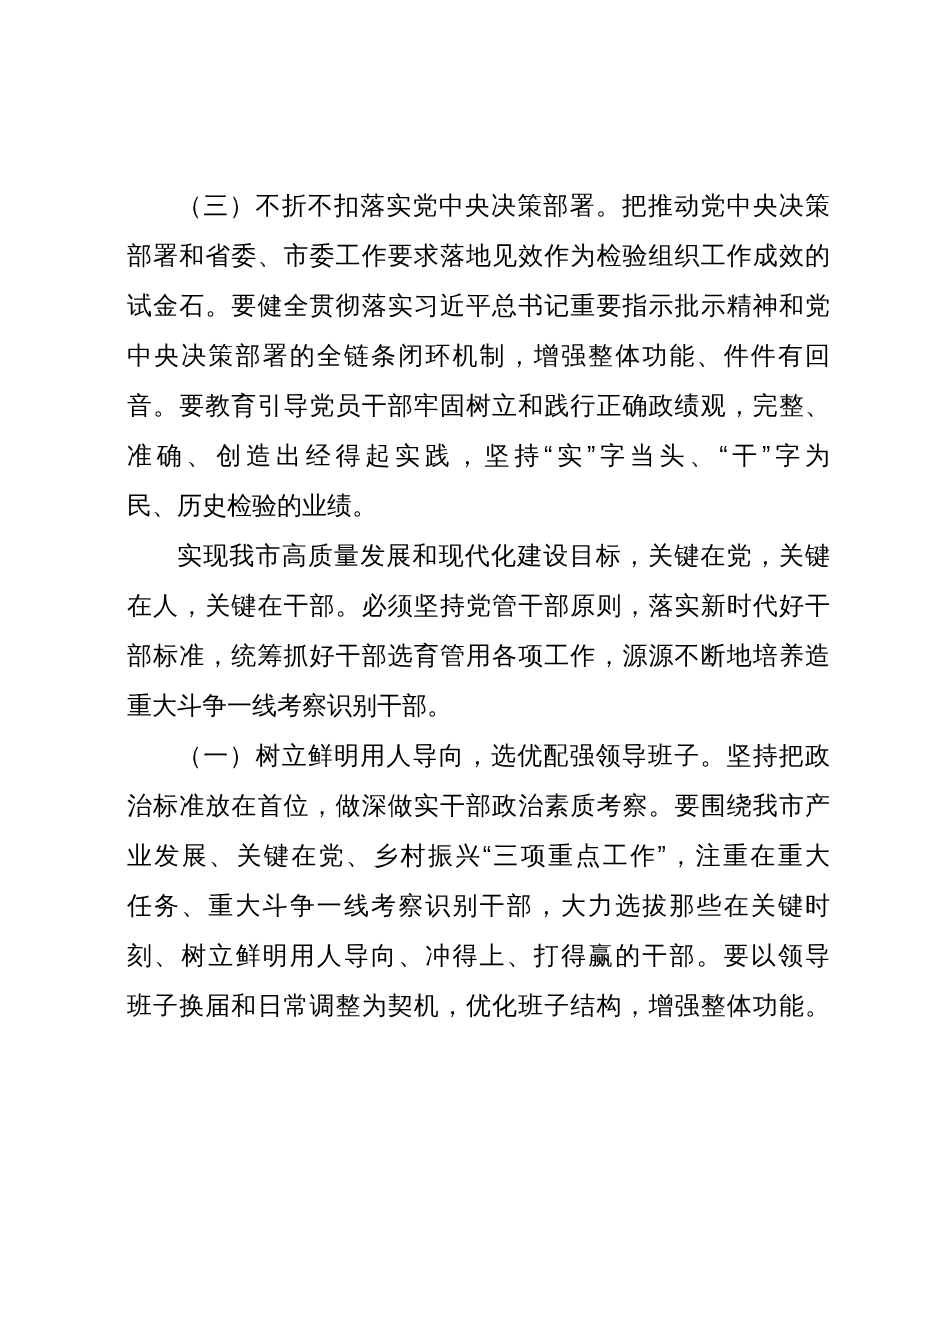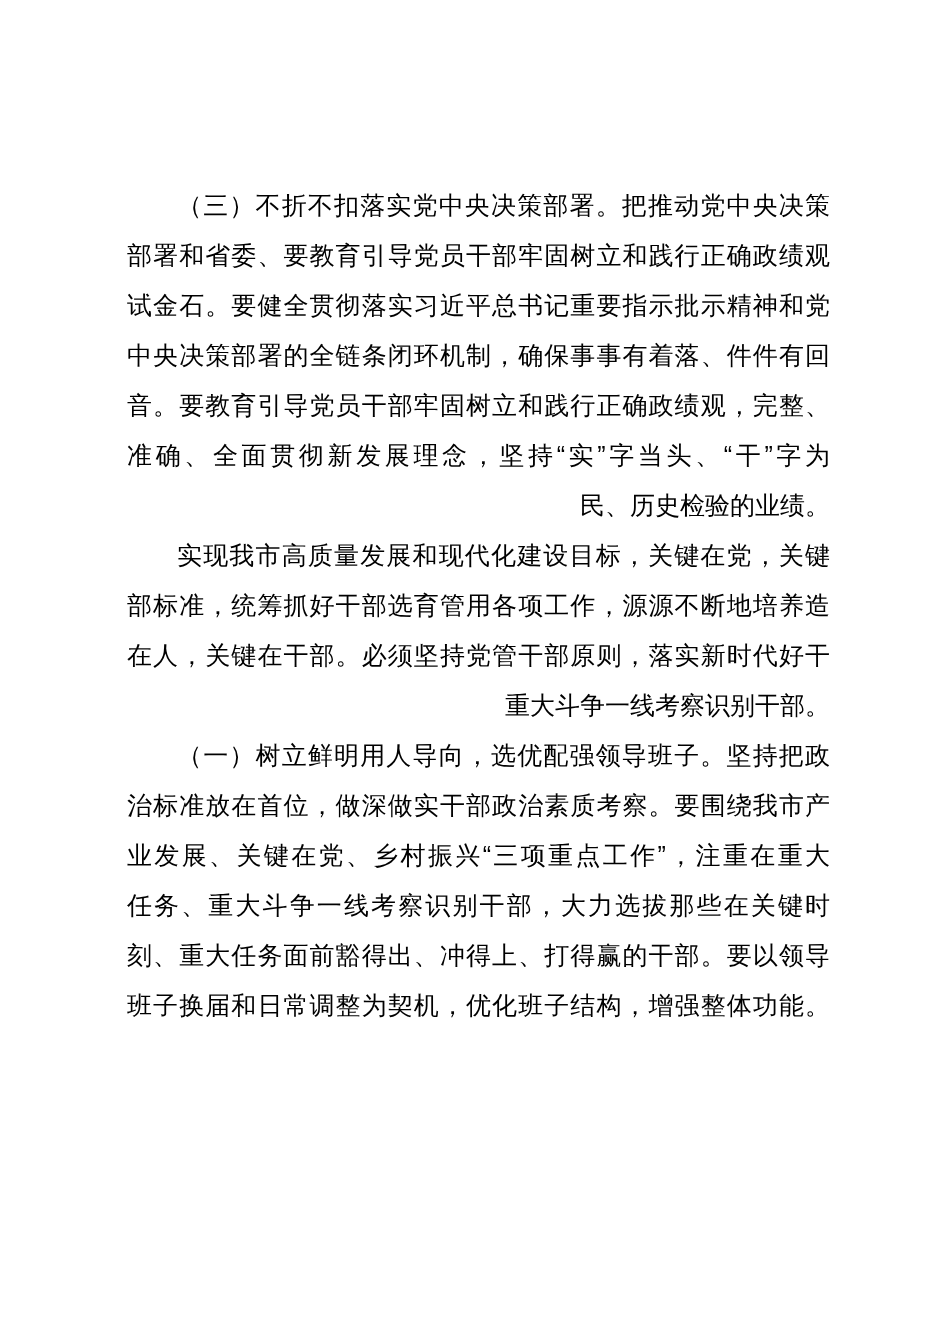--- a/index.html
+++ b/index.html
@@ -28,21 +28,21 @@
   }
   .paragraph {
     margin: 0;
     padding: 0;
   }
   .line {
     font-size: 25px;
     line-height: 50px;
     height: 50px;
     color: #000000;
-    text-align: right;
+    text-align: left;
     white-space: normal;
     overflow: hidden;
   }
   
   .line.fill {
     text-align: justify;
     text-align-last: justify;
     text-justify: inter-character;
   }
   
@@ -50,35 +50,35 @@
     text-indent: 50px;
   }
 </style>
 </head>
 <body style="background: rgb(255, 255, 255);">
 
 <div class="page" style="background: rgb(255, 255, 255);">
   <div class="text-block" id="text-block" style="color: rgb(0, 0, 0);">
       <div class="paragraph">
         <div class="line first fill">（三）不折不扣落实党中央决策部署。把推动党中央决策</div>
-        <div class="line fill">部署和省委、要教育引导党员干部牢固树立和践行正确政绩观</div>
+        <div class="line fill">部署和省委、市委工作要求落地见效作为检验组织工作成效的</div>
         <div class="line fill">试金石。要健全贯彻落实习近平总书记重要指示批示精神和党</div>
-        <div class="line fill">中央决策部署的全链条闭环机制，确保事事有着落、件件有回</div>
+        <div class="line fill">中央决策部署的全链条闭环机制，增强整体功能、件件有回</div>
         <div class="line fill">音。要教育引导党员干部牢固树立和践行正确政绩观，完整、</div>
-        <div class="line fill">准确、全面贯彻新发展理念，坚持“实”字当头、“干”字为</div>
+        <div class="line fill">准确、创造出经得起实践，坚持“实”字当头、“干”字为</div>
         <div class="line">民、历史检验的业绩。</div>
       </div>
       <div class="paragraph">
         <div class="line first fill">实现我市高质量发展和现代化建设目标，关键在党，关键</div>
+        <div class="line fill">在人，关键在干部。必须坚持党管干部原则，落实新时代好干</div>
         <div class="line fill">部标准，统筹抓好干部选育管用各项工作，源源不断地培养造</div>
-        <div class="line fill">在人，关键在干部。必须坚持党管干部原则，落实新时代好干</div>
         <div class="line">重大斗争一线考察识别干部。</div>
       </div>
       <div class="paragraph">
         <div class="line first fill">（一）树立鲜明用人导向，选优配强领导班子。坚持把政</div>
         <div class="line fill">治标准放在首位，做深做实干部政治素质考察。要围绕我市产</div>
         <div class="line fill">业发展、关键在党、乡村振兴“三项重点工作”，注重在重大</div>
         <div class="line fill">任务、重大斗争一线考察识别干部，大力选拔那些在关键时</div>
-        <div class="line fill">刻、重大任务面前豁得出、冲得上、打得赢的干部。要以领导</div>
+        <div class="line fill">刻、树立鲜明用人导向、冲得上、打得赢的干部。要以领导</div>
         <div class="line fill">班子换届和日常调整为契机，优化班子结构，增强整体功能。</div>
       </div>
     </div>
 </div>
 
 </body></html>

